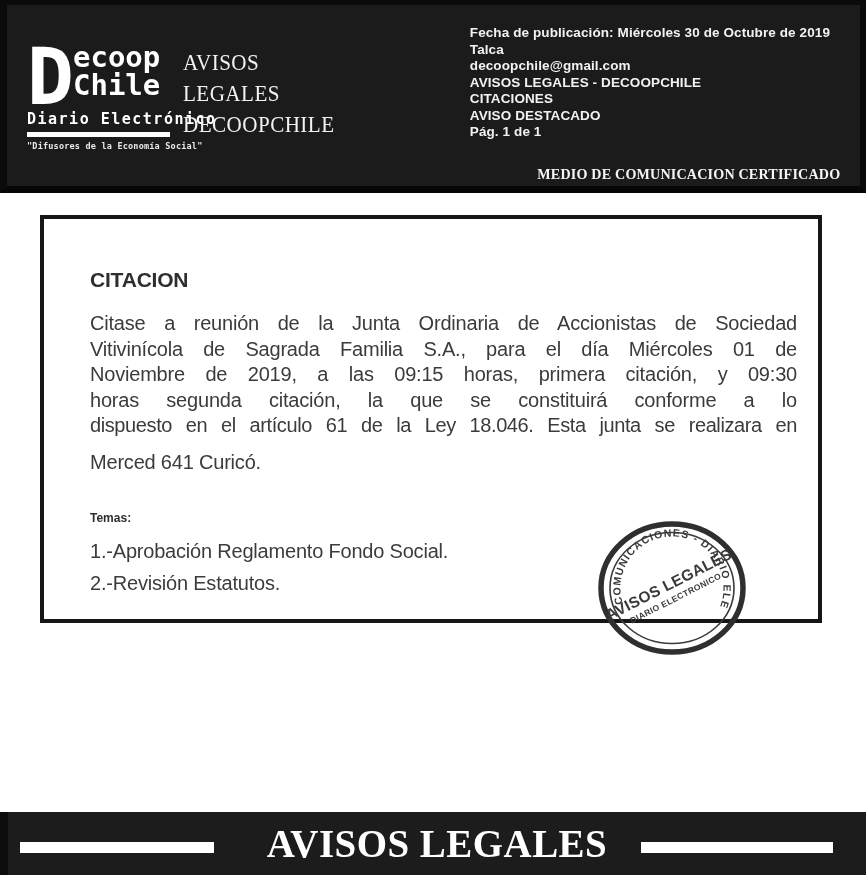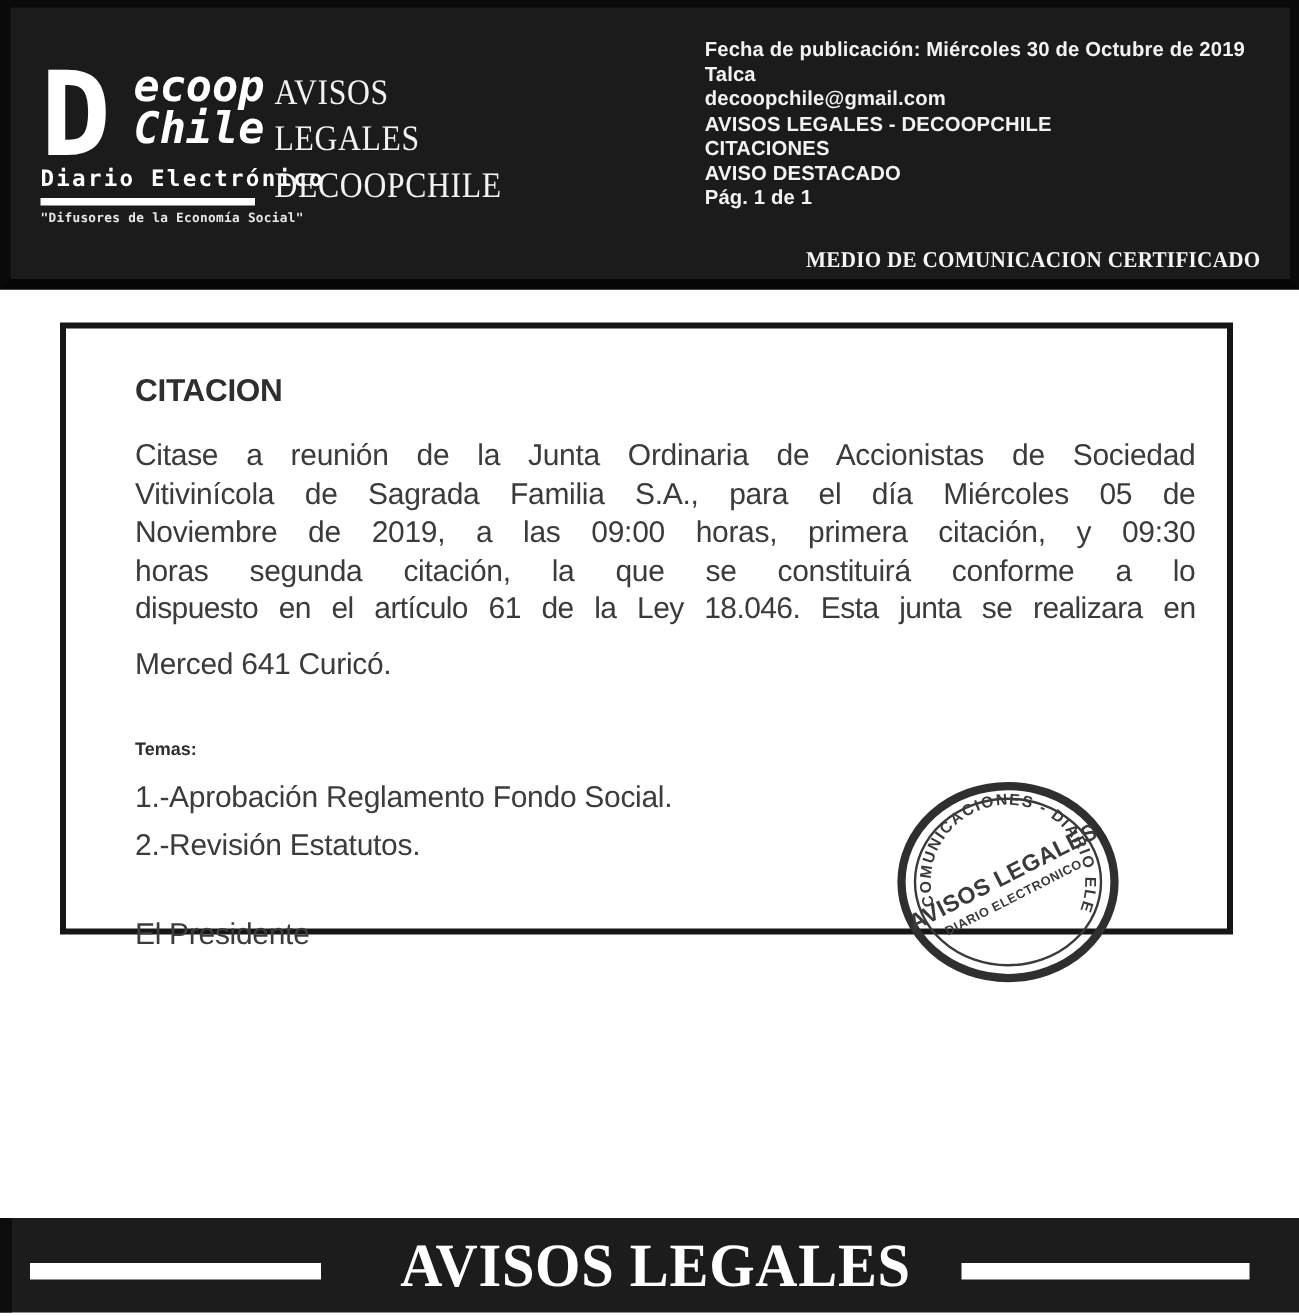--- a/index.html
+++ b/index.html
@@ -31,21 +31,21 @@
     font-family: "DejaVu Sans Mono", monospace;
     font-weight: bold;
     width: 145px;
   }
   .logo-main { display: flex; align-items: flex-start; }
   .logo-big-d {
     font-size: 78px;
     line-height: 60px;
     letter-spacing: -2px;
   }
-  .logo-stack { margin-left: 17px; margin-top: -4px; font-style: italic; }
+  .logo-stack { margin-left: 1px; margin-top: -4px; }
   .logo-stack div {
     font-size: 29px;
     line-height: 28px;
     letter-spacing: 0px;
   }
   .logo-subtitle {
     font-size: 15px;
     letter-spacing: 1.5px;
     margin-top: 3px;
     white-space: nowrap;
@@ -100,21 +100,21 @@
     white-space: nowrap;
   }
 
   
   .notice-box {
     position: absolute;
     left: 40px; top: 215px;
     width: 782px; height: 408px;
     border: 4px solid #161616;
     background: #ffffff;
-    padding: 30px 26px 0 46px;
+    padding: 49px 26px 0 46px;
     color: #3c3c3c;
   }
   .notice-title {
     font-size: 21px;
     font-weight: bold;
     color: #2e2e2e;
     letter-spacing: -0.2px;
     margin-bottom: 19px;
   }
   .notice-body { width: 707px; font-size: 20px; color: #3b3b3b; }
@@ -228,32 +228,31 @@
     </div>
 
     <div class="certified">MEDIO DE COMUNICACION CERTIFICADO</div>
   </div>
 
   <div class="notice-box">
     <div class="notice-title">CITACION</div>
 
     <div class="notice-body">
       <div class="body-line">Citase a reunión de la Junta Ordinaria de Accionistas de Sociedad</div>
-      <div class="body-line">Vitivinícola de Sagrada Familia S.A., para el día Miércoles 05 de</div>
-      <div class="body-line">Noviembre de 2019, a las 09:00 horas, primera citación, y 09:30</div>
+      <div class="body-line">Vitivinícola de Sagrada Familia S.A., para el día Miércoles 01 de</div>
+      <div class="body-line">Noviembre de 2019, a las 09:15 horas, primera citación, y 09:30</div>
       <div class="body-line">horas segunda citación, la que se constituirá conforme a lo</div>
       <div class="body-line tight">dispuesto en el artículo 61 de la Ley 18.046. Esta junta se realizara en</div>
       <div class="body-line last">Merced 641 Curicó.</div>
     </div>
 
     <div class="topics-label">Temas:</div>
     <div class="topic-item">1.-Aprobación Reglamento Fondo Social.</div>
     <div class="topic-item">2.-Revisión Estatutos.</div>
 
-    <div class="signature">El Presidente</div>
 
     <div class="stamp">
       <svg viewBox="0 0 154 140" xmlns="http://www.w3.org/2000/svg">
         <ellipse cx="77" cy="69" rx="71" ry="64" fill="none" stroke="#2f2f2f" stroke-width="5.5"></ellipse>
         <ellipse cx="77" cy="69" rx="62" ry="55.5" fill="none" stroke="#3a3a3a" stroke-width="1.6"></ellipse>
         <defs>
           <path id="ring-path" d="M 28.6 86.6 A 51.5 51.5 0 1 1 125.4 86.6"></path>
         </defs>
         <text font-size="10.5" letter-spacing="1.1">
           <textPath href="#ring-path" startOffset="2">COMUNICACIONES - DIARIO ELECTRONICO</textPath>

